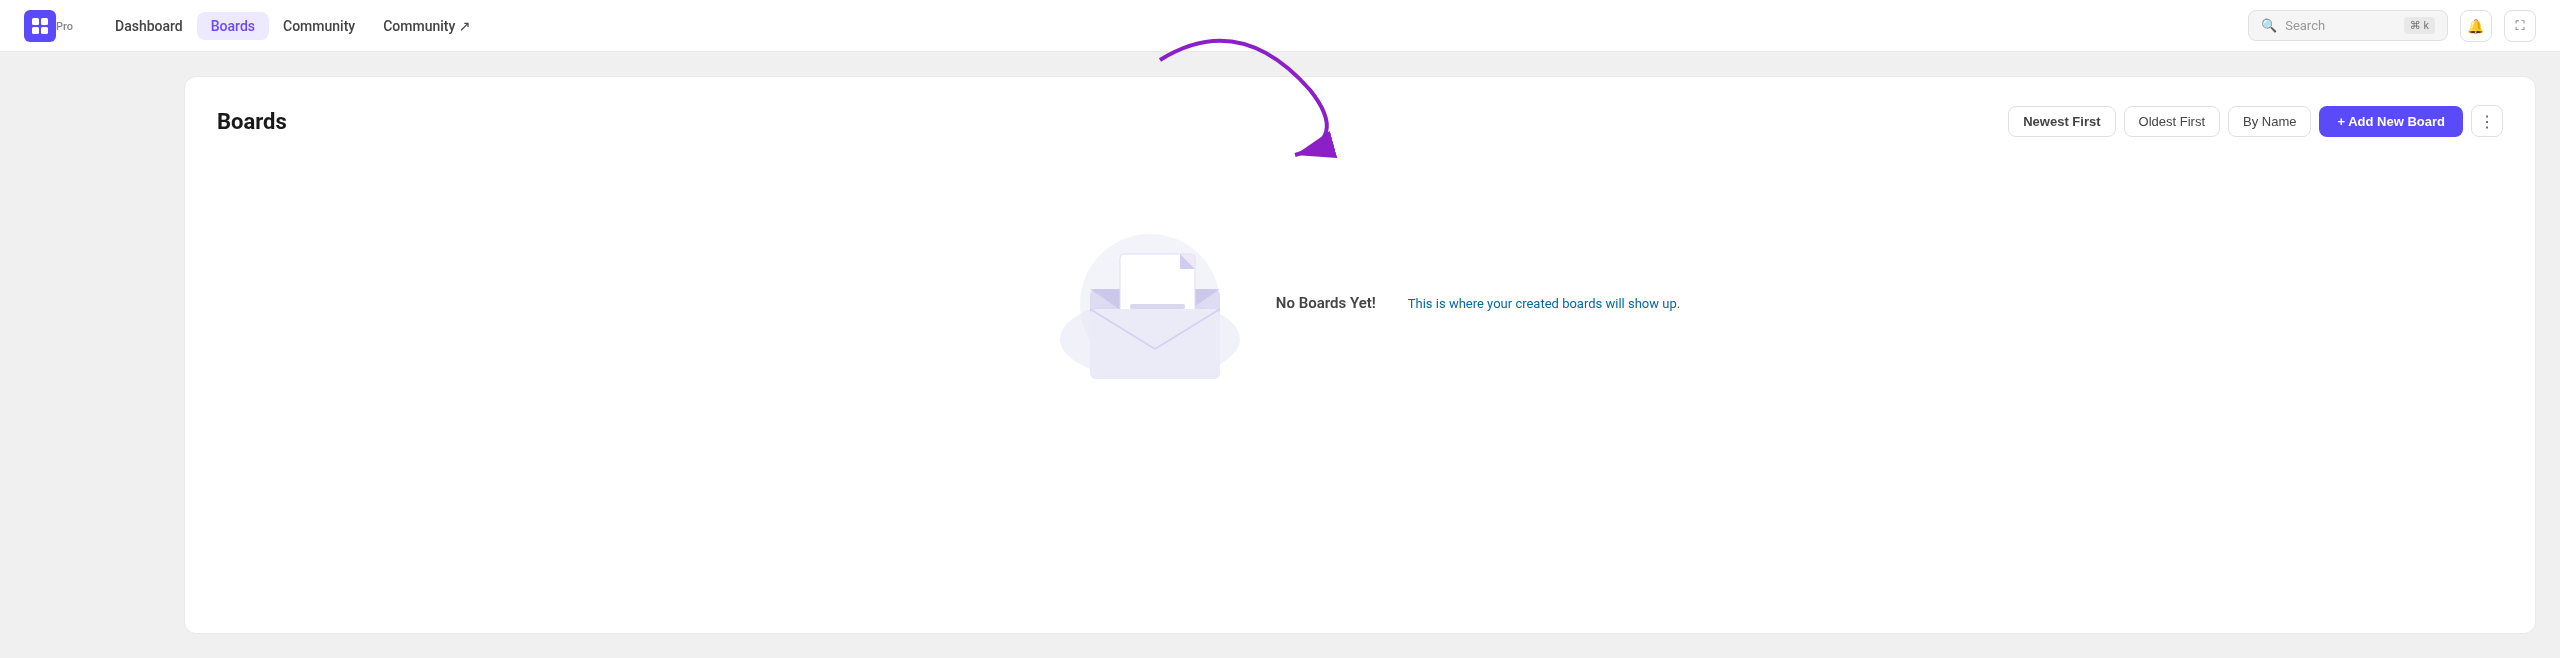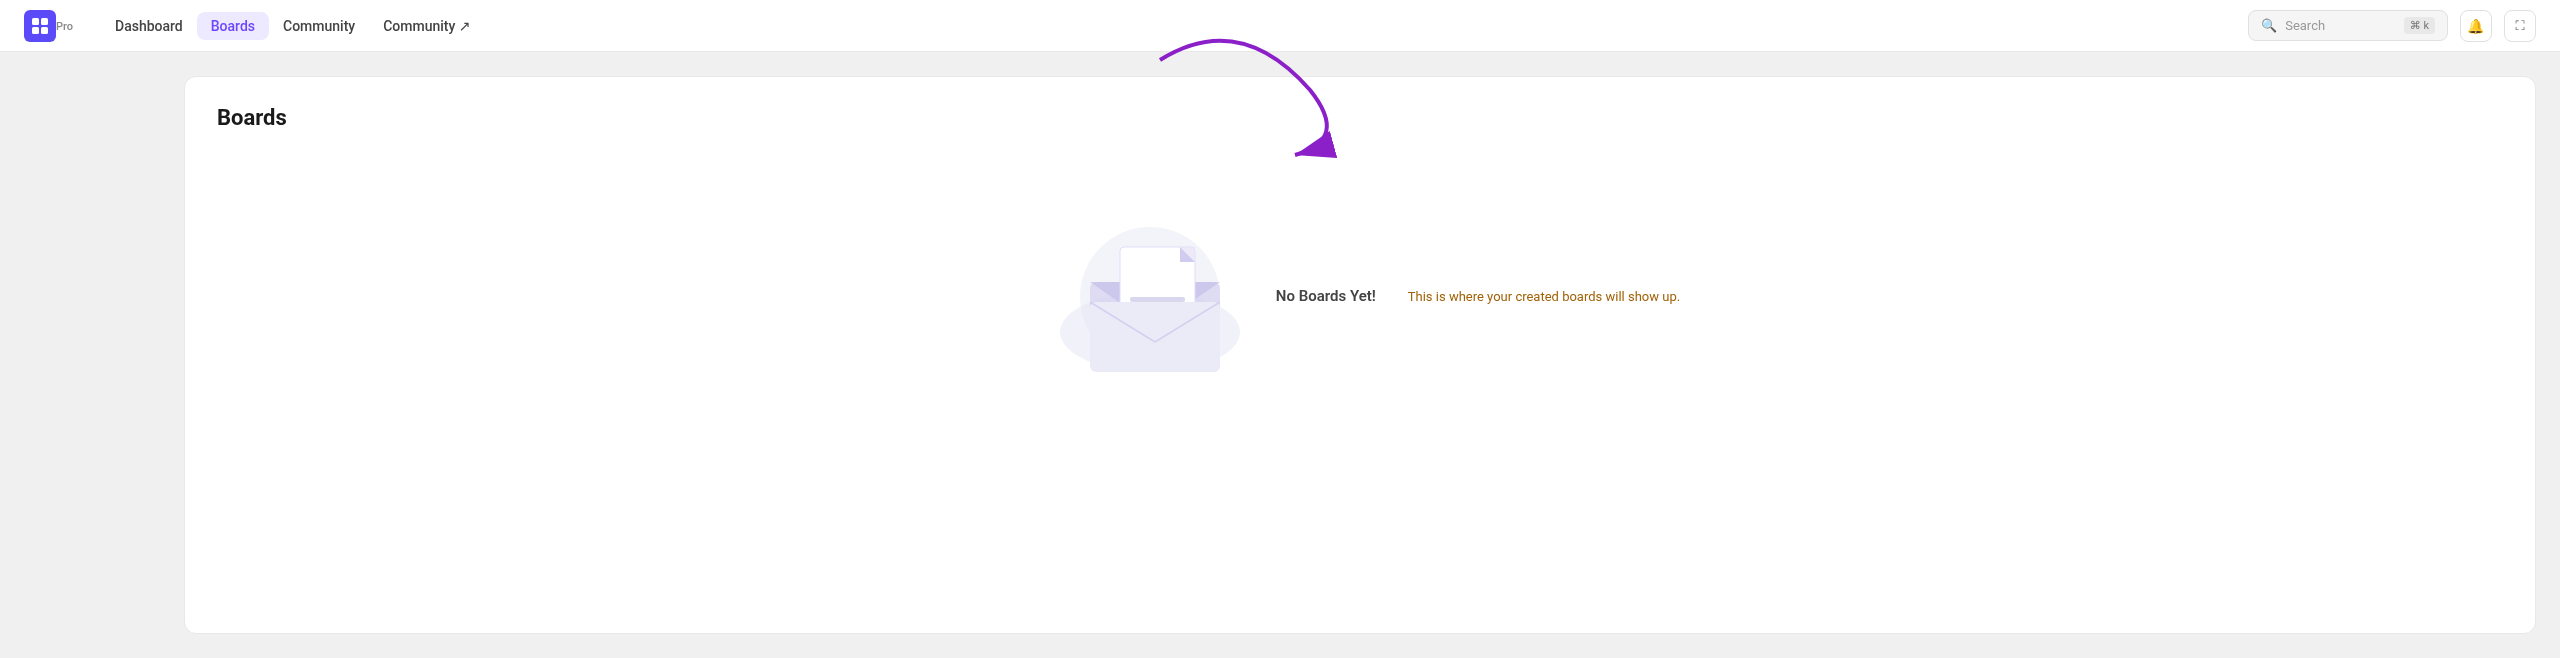--- a/index.html
+++ b/index.html
@@ -220,21 +220,21 @@
       position: relative;
       margin-bottom: 8px;
     }
     .empty-text-title {
       font-size: 15px;
       font-weight: 600;
       color: #444;
     }
     .empty-text-sub {
       font-size: 13px;
-      color: #a16207;
+      color: #0369a1;
       text-align: center;
       margin-left: 16px;
     }
 
     
     .arrow-annotation {
       position: fixed;
       top: 0;
       left: 0;
       width: 100%;
@@ -286,20 +286,29 @@
   </div>
 </nav>
 
 <div class="main-wrapper">
   <div class="sidebar-space"></div>
 
   <div class="content-card">
 
     <div class="card-header">
       <h1 class="page-title">Boards</h1>
+      <div class="header-controls">
+        <button class="sort-btn active">Newest First</button>
+        <button class="sort-btn">Oldest First</button>
+        <button class="sort-btn">By Name</button>
+        <button class="add-board-btn">
+          <span>+ Add New Board</span>
+        </button>
+        <button class="more-btn">⋮</button>
+      </div>
     </div>
 
     <div class="empty-state">
       <div class="empty-illustration">
         
         <svg viewBox="0 0 220 180" xmlns="http://www.w3.org/2000/svg" width="220" height="180">
 
           <ellipse cx="110" cy="130" rx="90" ry="40" fill="#e8e8f5" opacity="0.6"></ellipse>
           <circle cx="110" cy="95" r="70" fill="#e8e8f5" opacity="0.5"></circle>
 

